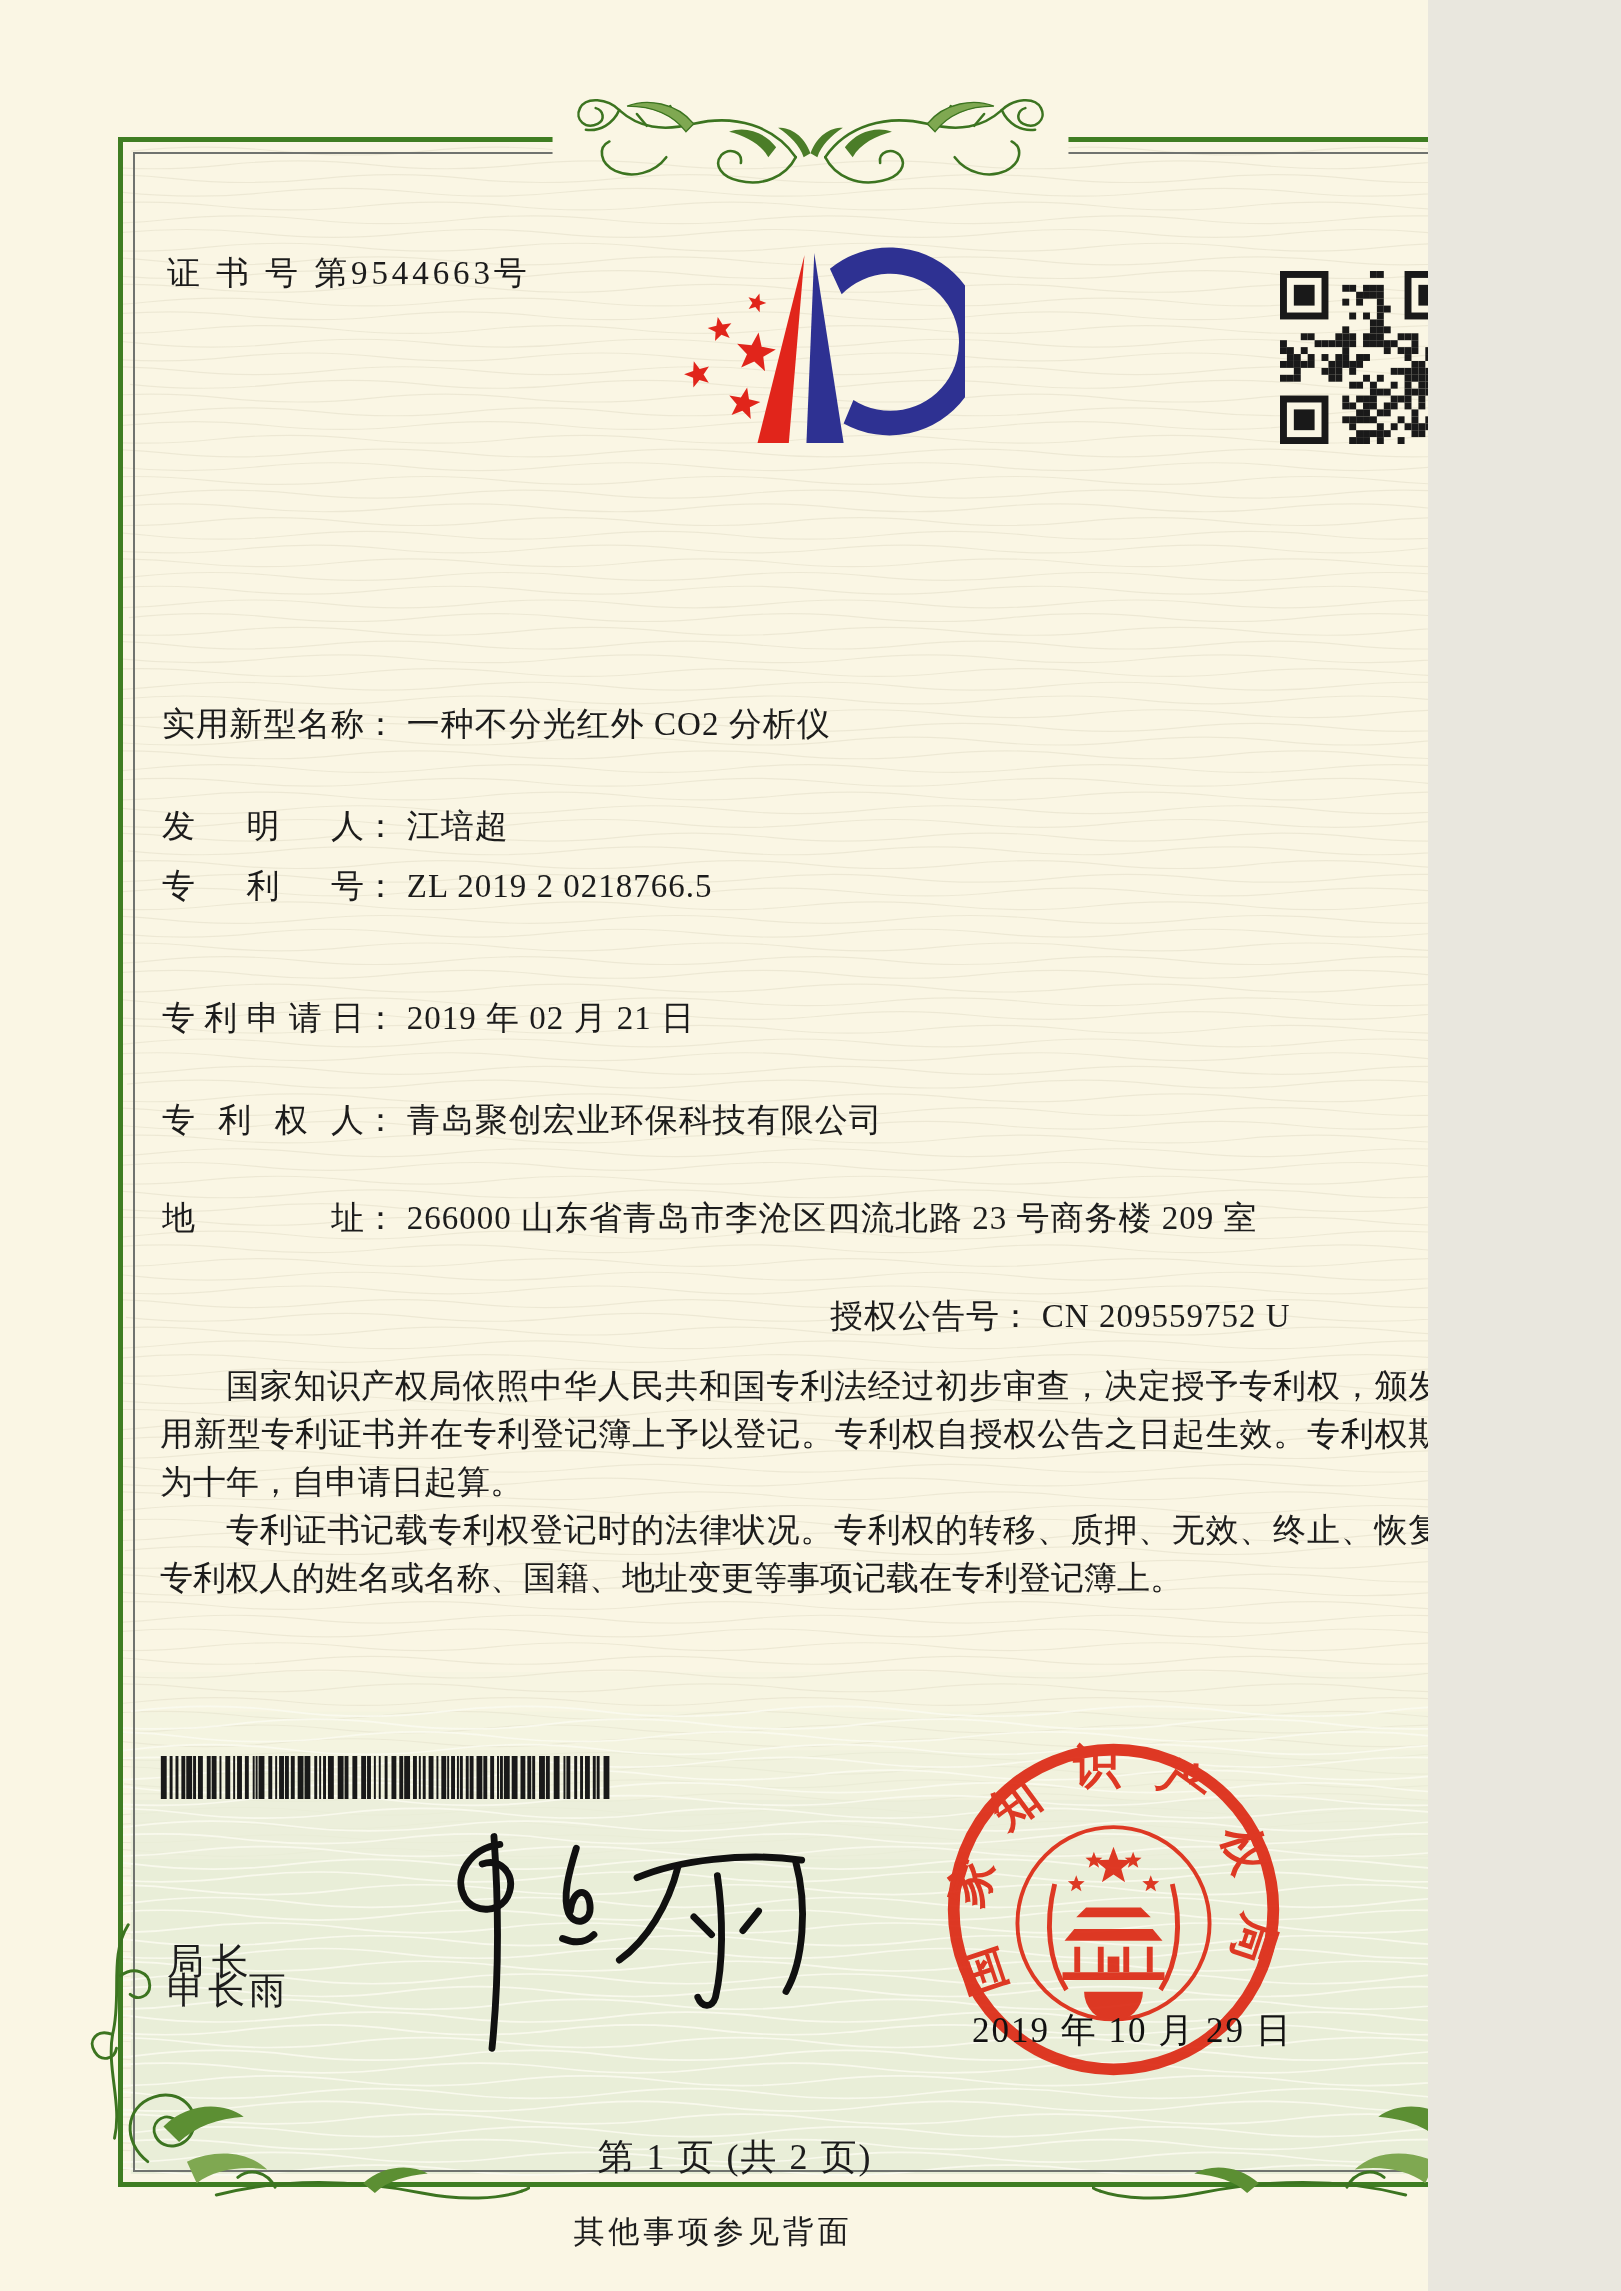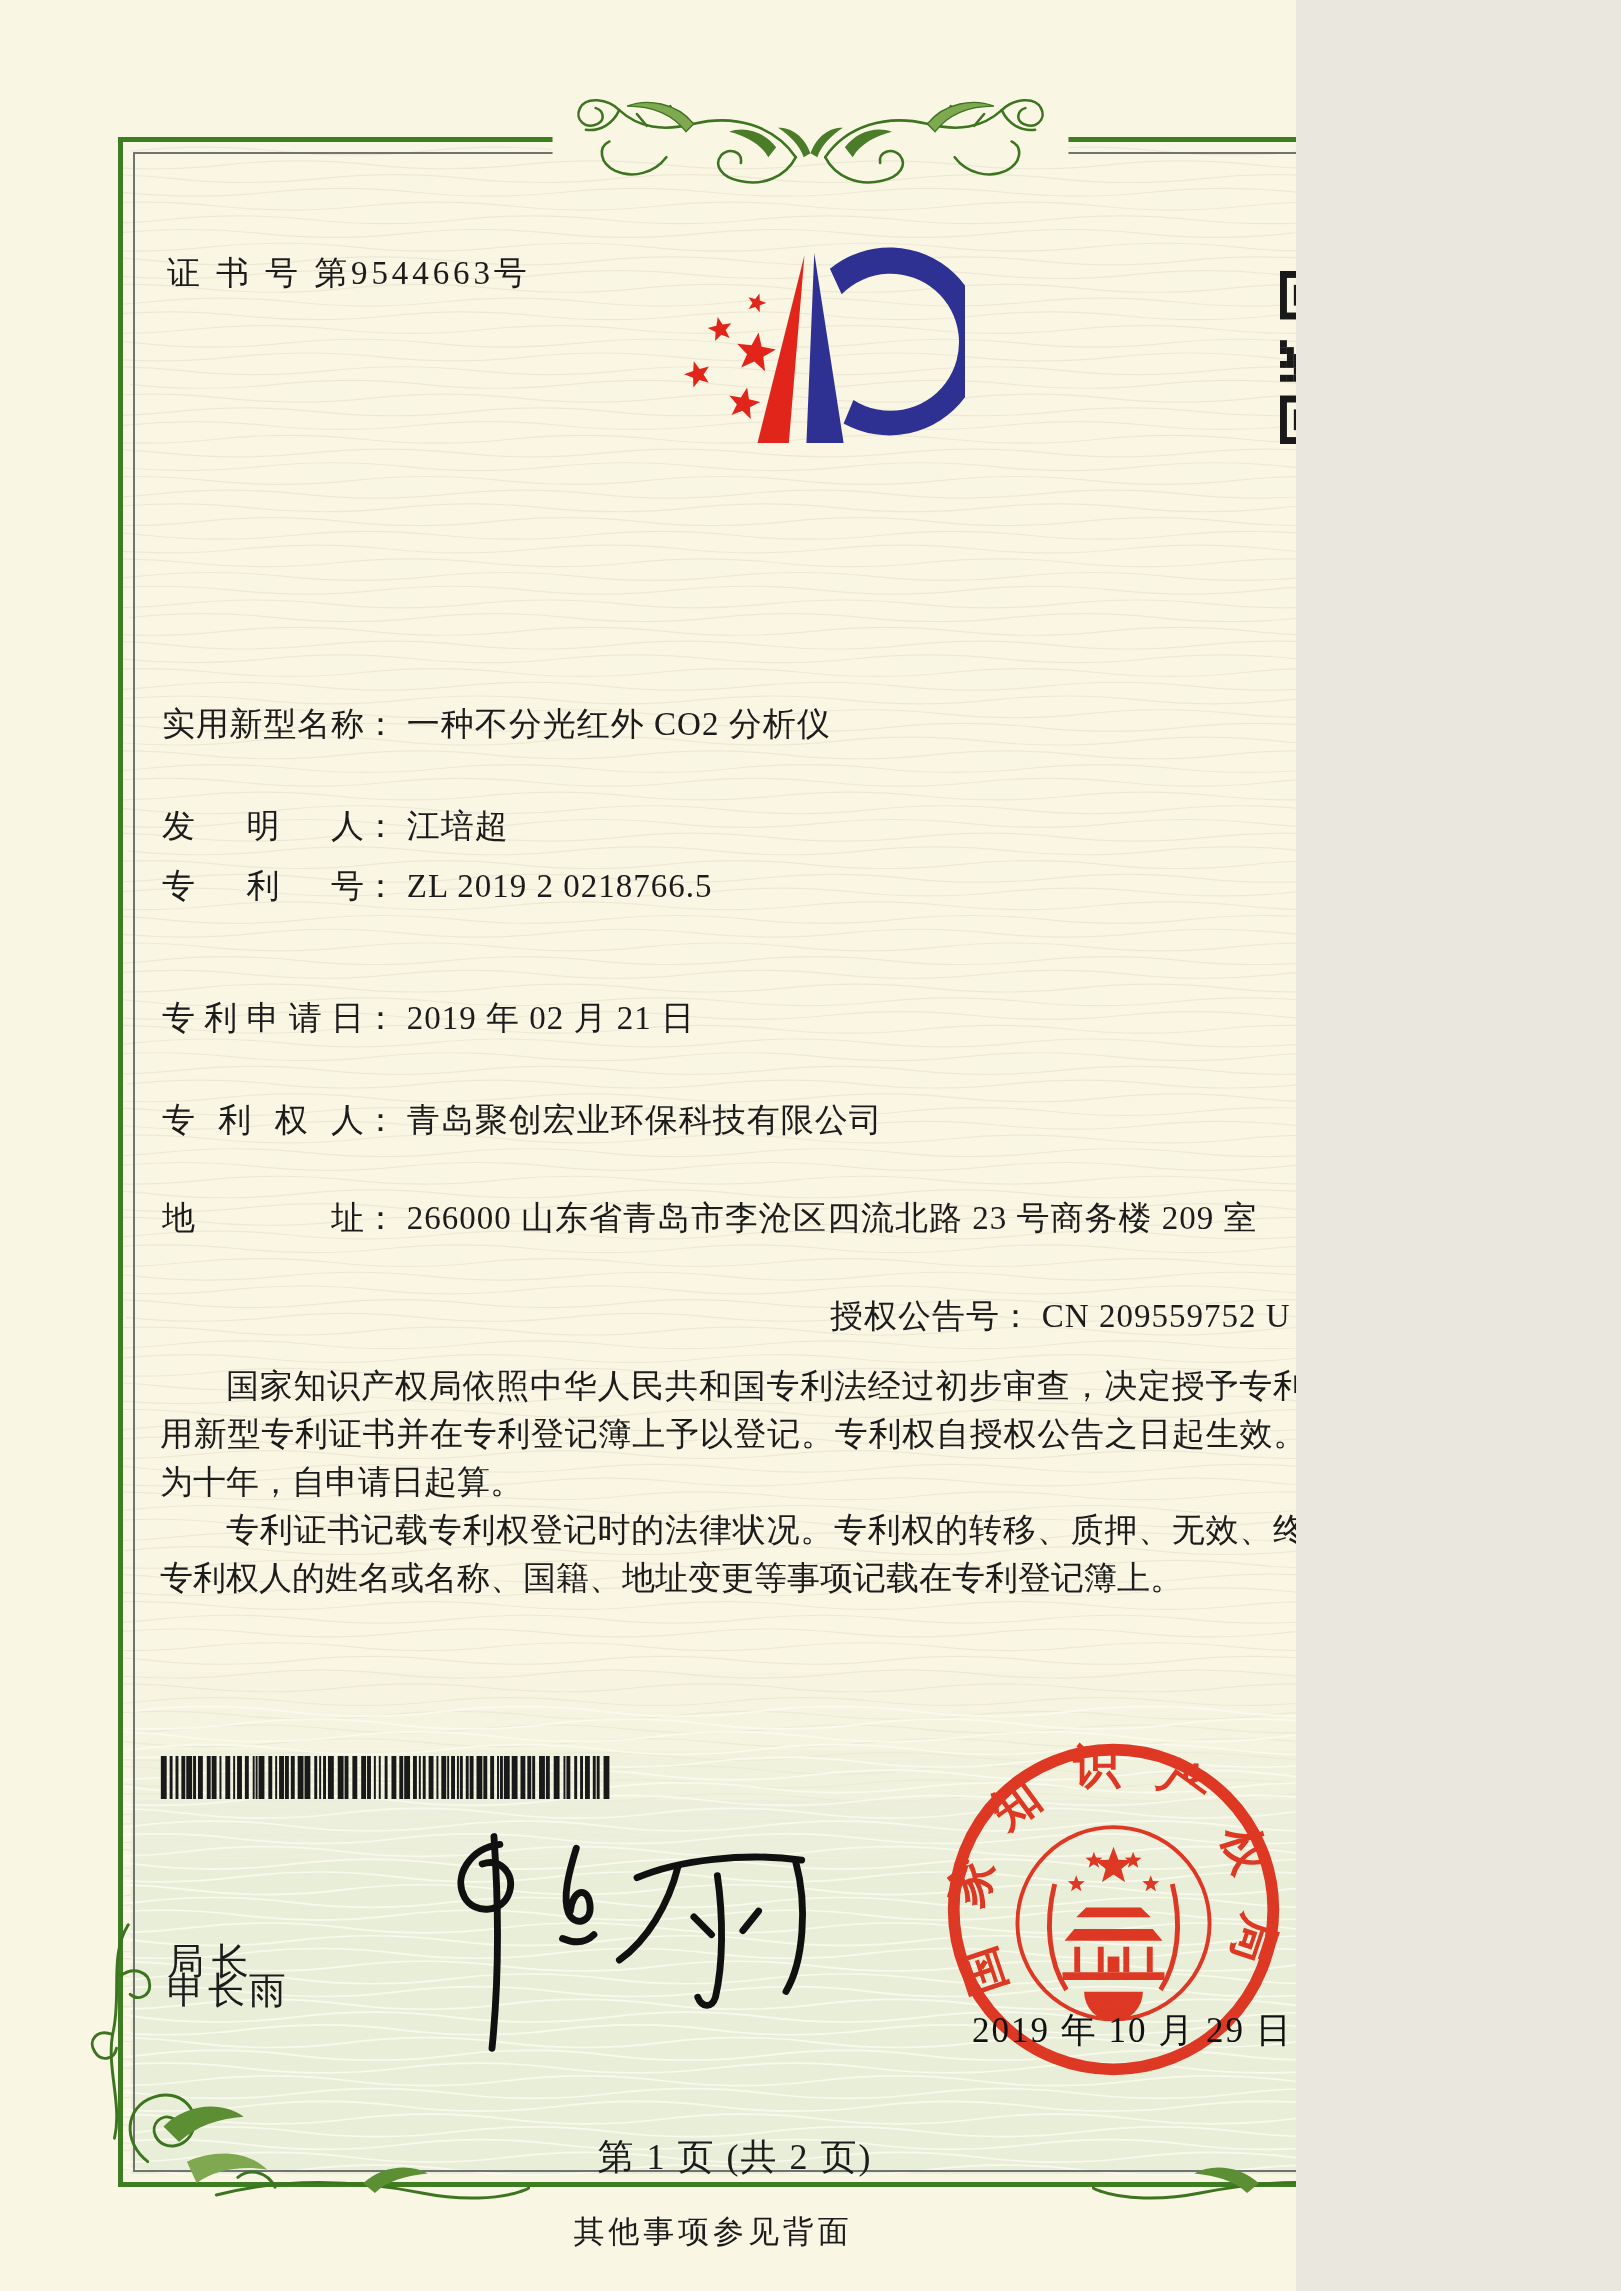--- a/index.html
+++ b/index.html
@@ -1,16 +1,16 @@
 <!DOCTYPE html>
 <html><head>
 <meta charset="utf-8">
 <style>
   html,body{margin:0;padding:0;background:#e9e7de;}
-  .page{position:relative;width:1296px;height:2292px;background:#faf6e4;overflow:hidden;
+  .page{position:relative;width:1428px;height:2292px;background:#faf6e4;overflow:hidden;
         font-family:"Liberation Serif","DejaVu Serif",serif;color:#1c1c1c;}
   .abs{position:absolute;}
   
   .frame-outer{position:absolute;left:118px;top:137px;width:1386px;height:2050px;
                border:5.9px solid #3f7d22;box-sizing:border-box;}
   .frame-inner{position:absolute;left:9.8px;top:9.8px;right:9.8px;bottom:9.8px;border:2px solid #70736f;}
   
   .cert-no{position:absolute;left:167px;top:251px;font-size:33px;letter-spacing:3.9px;white-space:nowrap;}
   .title{position:absolute;left:0;top:508px;width:1621px;text-align:center;
          font-size:76px;font-weight:bold;letter-spacing:17.6px;white-space:nowrap;}

